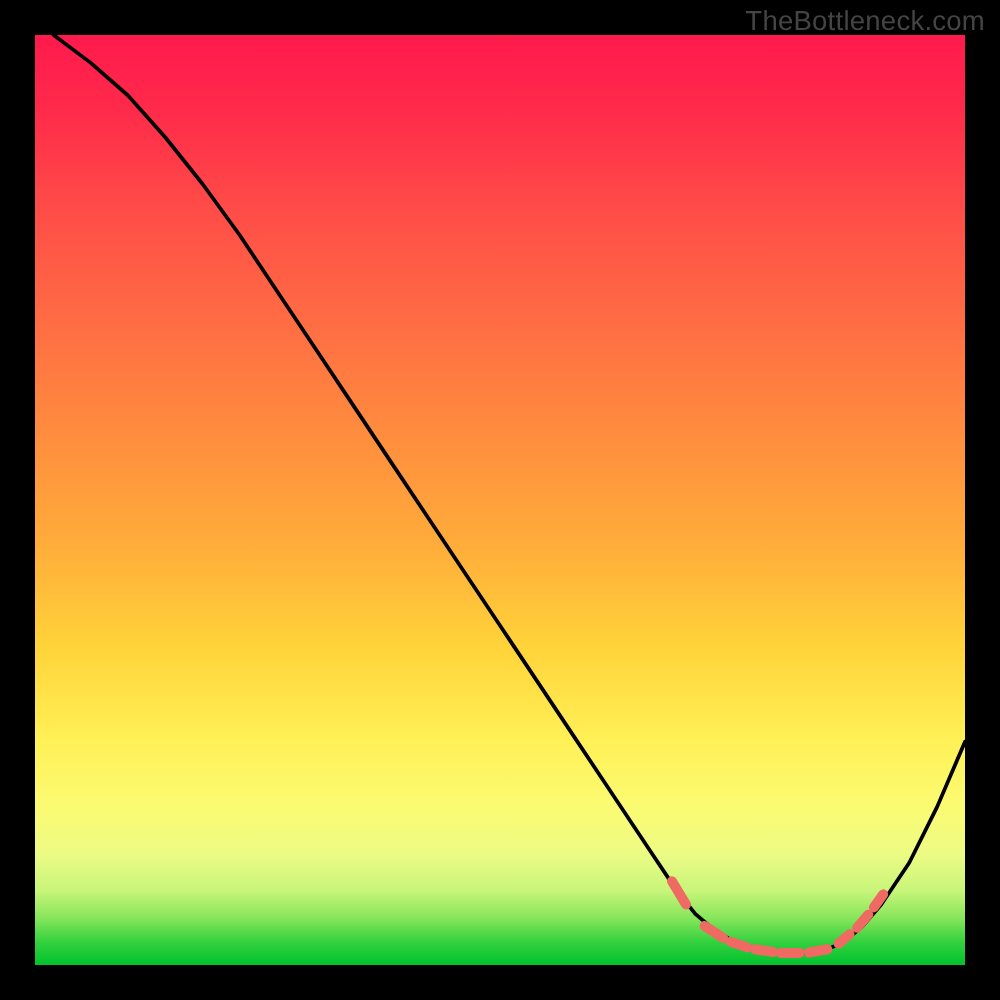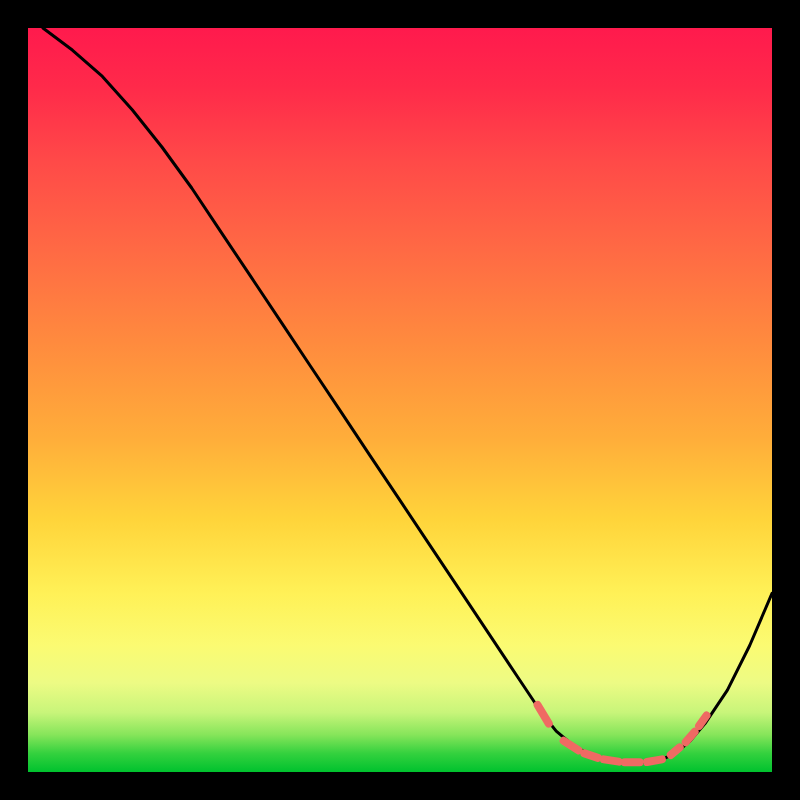--- a/index.html
+++ b/index.html
@@ -59,20 +59,21 @@
     top: 0;
     width: 744px;
     height: 744px;
     overflow: visible;
   }
 </style>
 </head>
 <body>
 
 <div class="frame">
+  <div class="watermark">TheBottleneck.com</div>
   <div class="plot-area">
     <svg class="curve" viewBox="0 0 744 744">
       <path id="main-curve" fill="none" stroke="#000" stroke-width="3" stroke-linecap="round" stroke-linejoin="round" d="M14.9 0.0 L44.6 22.3 L74.4 48.4 L104.2 81.8 L133.9 119.0 L163.7 160.0 L193.4 204.6 L223.2 249.2 L253.0 293.9 L282.7 338.5 L312.5 383.2 L342.2 427.8 L372.0 472.4 L401.8 517.1 L431.5 561.7 L461.3 606.4 L491.0 651.0 L513.4 684.5 L528.2 703.1 L543.1 715.7 L558.0 724.7 L572.9 729.9 L587.8 732.8 L602.6 734.3 L617.5 734.3 L632.4 732.1 L647.3 725.4 L662.2 712.8 L677.0 695.6 L699.4 662.2 L721.7 617.5 L744.0 565.4"></path>
       <g id="marker-group" stroke="#ef6a63" stroke-width="8" stroke-linecap="round">
           <line x1="509.6" y1="677.0" x2="520.8" y2="695.6"></line>
           <line x1="535.7" y1="712.8" x2="550.6" y2="722.4"></line>
           <line x1="556.5" y1="725.4" x2="569.9" y2="729.9"></line>
           <line x1="575.9" y1="731.4" x2="590.7" y2="733.6"></line>
           <line x1="596.7" y1="734.3" x2="611.6" y2="734.3"></line>
           <line x1="619.0" y1="734.0" x2="633.9" y2="731.4"></line>

